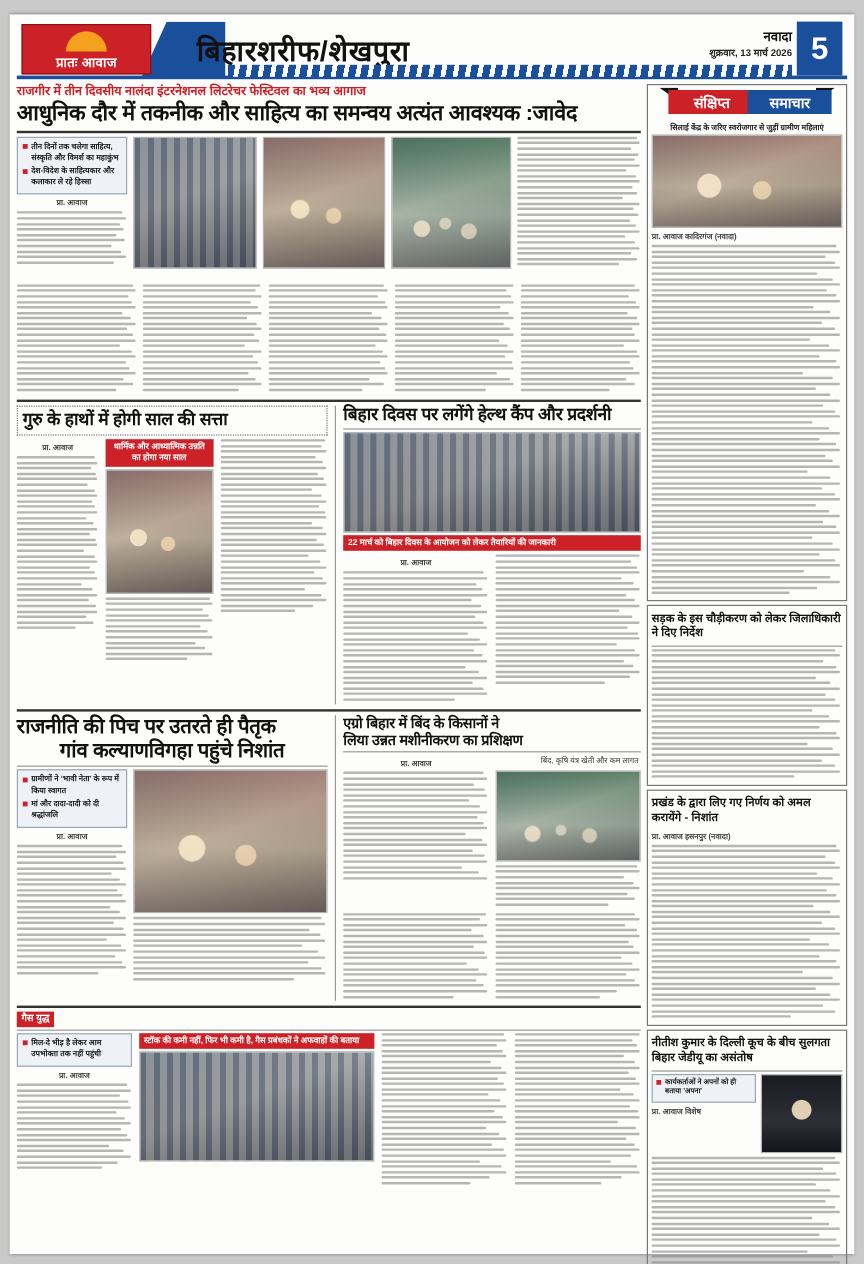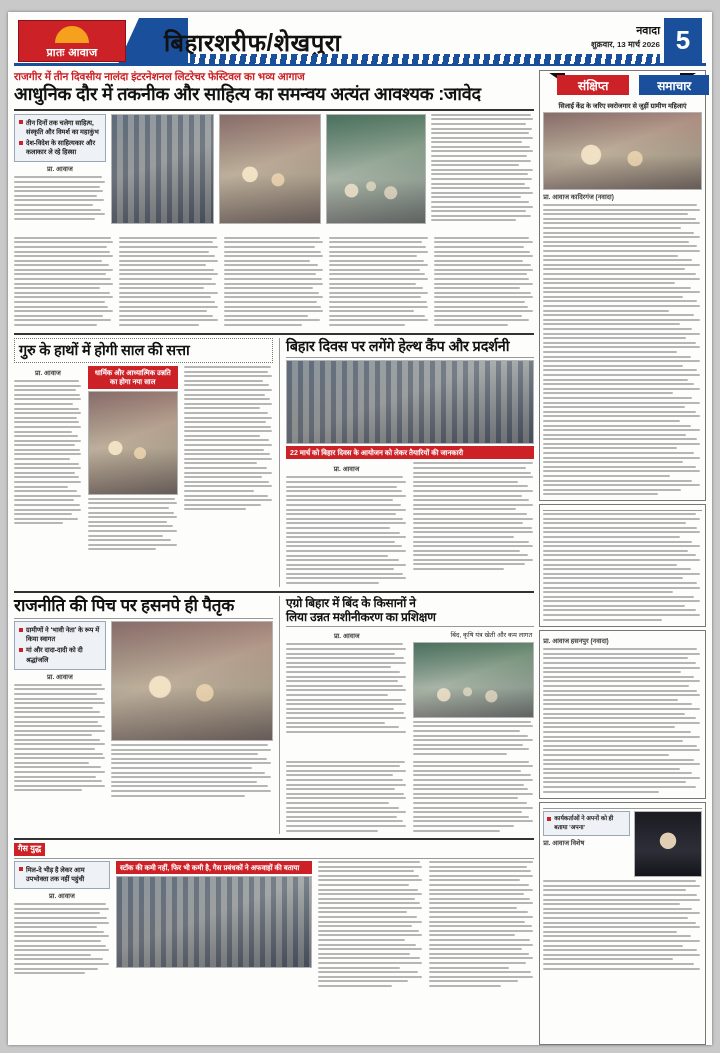--- a/index.html
+++ b/index.html
@@ -128,21 +128,21 @@
     content:""; position:absolute; left:0; top:2.5px; width:4px; height:4px; background:#cc2127;
   }
 
   .sidebar-banner { position:relative; height:26px; }
   .sb-red, .sb-blue {
     position:absolute; top:2px; height:20px;
     display:flex; align-items:center; justify-content:center;
     color:#fff; font-size:12px; font-weight:bold;
   }
   .sb-red { left:14px; width:72px; background:#cc2127; }
-  .sb-blue{ left:96px; width:70px; background:#1a4f9c; }
+  .sb-blue{ left:80px; width:70px; background:#1a4f9c; }
   .sb-wing-l, .sb-wing-r {
     position:absolute; top:0; width:16px; height:11px; background:#111;
   }
   .sb-wing-l { left:6px; clip-path:polygon(0 0,100% 0,100% 100%); }
   .sb-wing-r { right:6px; clip-path:polygon(0 0,100% 0,0 100%); }
 
   .sb-sub { font-size:6.5px; font-weight:bold; color:#222; text-align:center; padding:2px 0; }
   .sb-head { font-size:9.5px; font-weight:bold; color:#111; line-height:1.25; padding:2px 0;}
   .sb-box { border:1px solid #777; padding:3px; }
   .dotted { border:1px dotted #777; }
@@ -509,21 +509,22 @@
                 <i style="width:92%"></i>
                 <i style="width:75%"></i>
             </div>
           </div>
         </div>
       </div>
 
       <div class="cols2" style="gap:6px; border-top:2px solid #333; padding-top:3px">
 
         <div style="width:266px; border-right:1px solid #999; padding-right:6px">
-          <div class="headline" style="font-size:17px">राजनीति की पिच पर हसनपे ही पैतृक</div>
+          <div class="headline" style="font-size:17px">राजनीति की पिच पर उतरते ही पैतृक</div>
+          <div class="headline" style="font-size:17px;text-align:center">गांव कल्याणविगहा पहुंचे निशांत</div>
           <div class="rule"></div>
           <div class="cols2" style="gap:5px">
             <div class="c" style="max-width:92px">
               <div class="bullets">
                 <div>ग्रामीणों ने ‘भावी नेता’ के रूप में किया स्वागत</div>
                 <div>मां और दादा-दादी को दी श्रद्धांजलि</div>
               </div>
               <div class="byline">प्रा. आवाज</div>
               <div class="txt">
                 <i style="width:96%"></i>
@@ -830,20 +831,21 @@
             <i style="width:99%"></i>
             <i style="width:80%"></i>
           <i style="width:94%"></i>
             <i style="width:99%"></i>
             <i style="width:87%"></i>
             <i style="width:72%"></i>
         </div>
       </div>
 
       <div class="sb-box" style="padding:3px">
+        <div class="sb-head">सड़क के इस चौड़ीकरण को लेकर जिलाधिकारी ने दिए निर्देश</div>
         <div class="rule"></div>
         <div class="txt">
           <i style="width:96%"></i>
             <i style="width:99%"></i>
             <i style="width:90%"></i>
             <i style="width:97%"></i>
           <i style="width:99%"></i>
             <i style="width:86%"></i>
             <i style="width:94%"></i>
             <i style="width:99%"></i>
@@ -860,20 +862,21 @@
             <i style="width:95%"></i>
             <i style="width:99%"></i>
           <i style="width:89%"></i>
             <i style="width:96%"></i>
             <i style="width:99%"></i>
             <i style="width:75%"></i>
         </div>
       </div>
 
       <div class="sb-box" style="padding:3px">
+        <div class="sb-head">प्रखंड के द्वारा लिए गए निर्णय को अमल करायेंगे - निशांत</div>
         <div class="byline" style="text-align:left">प्रा. आवाज हसनपुर (नवादा)</div>
         <div class="txt">
           <i style="width:97%"></i>
             <i style="width:99%"></i>
             <i style="width:91%"></i>
             <i style="width:96%"></i>
           <i style="width:99%"></i>
             <i style="width:87%"></i>
             <i style="width:95%"></i>
             <i style="width:99%"></i>
@@ -898,20 +901,21 @@
             <i style="width:86%"></i>
             <i style="width:94%"></i>
           <i style="width:99%"></i>
             <i style="width:90%"></i>
             <i style="width:96%"></i>
             <i style="width:73%"></i>
         </div>
       </div>
 
       <div class="sb-box" style="padding:3px;flex:1">
+        <div class="sb-head">नीतीश कुमार के दिल्ली कूच के बीच सुलगता बिहार जेडीयू का असंतोष</div>
         <div class="rule"></div>
         <div style="display:flex;gap:4px">
           <div style="flex:1">
             <div class="bullets" style="font-size:6px;padding:2px 3px">
               <div>कार्यकर्ताओं ने अपनों को ही बताया 'अपना'</div>
             </div>
             <div class="byline" style="text-align:left">प्रा. आवाज विशेष</div>
           </div>
           <div style="width:68px">
             <div class="photo dark" style="height:66px"></div>

